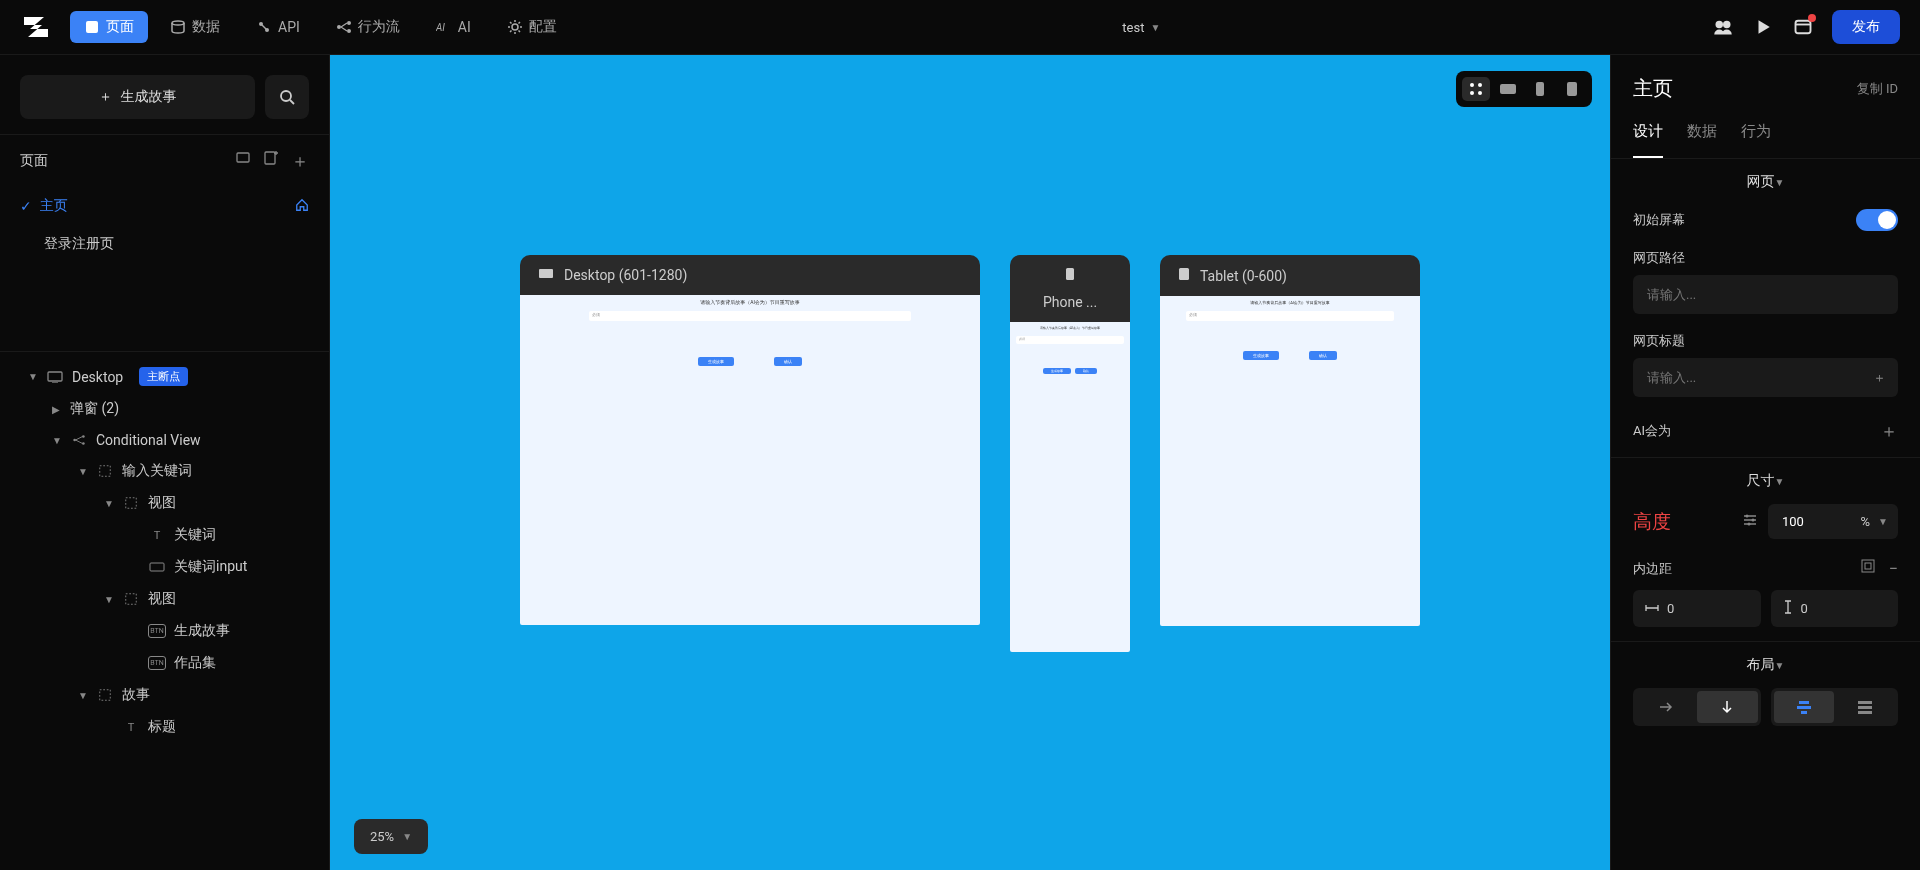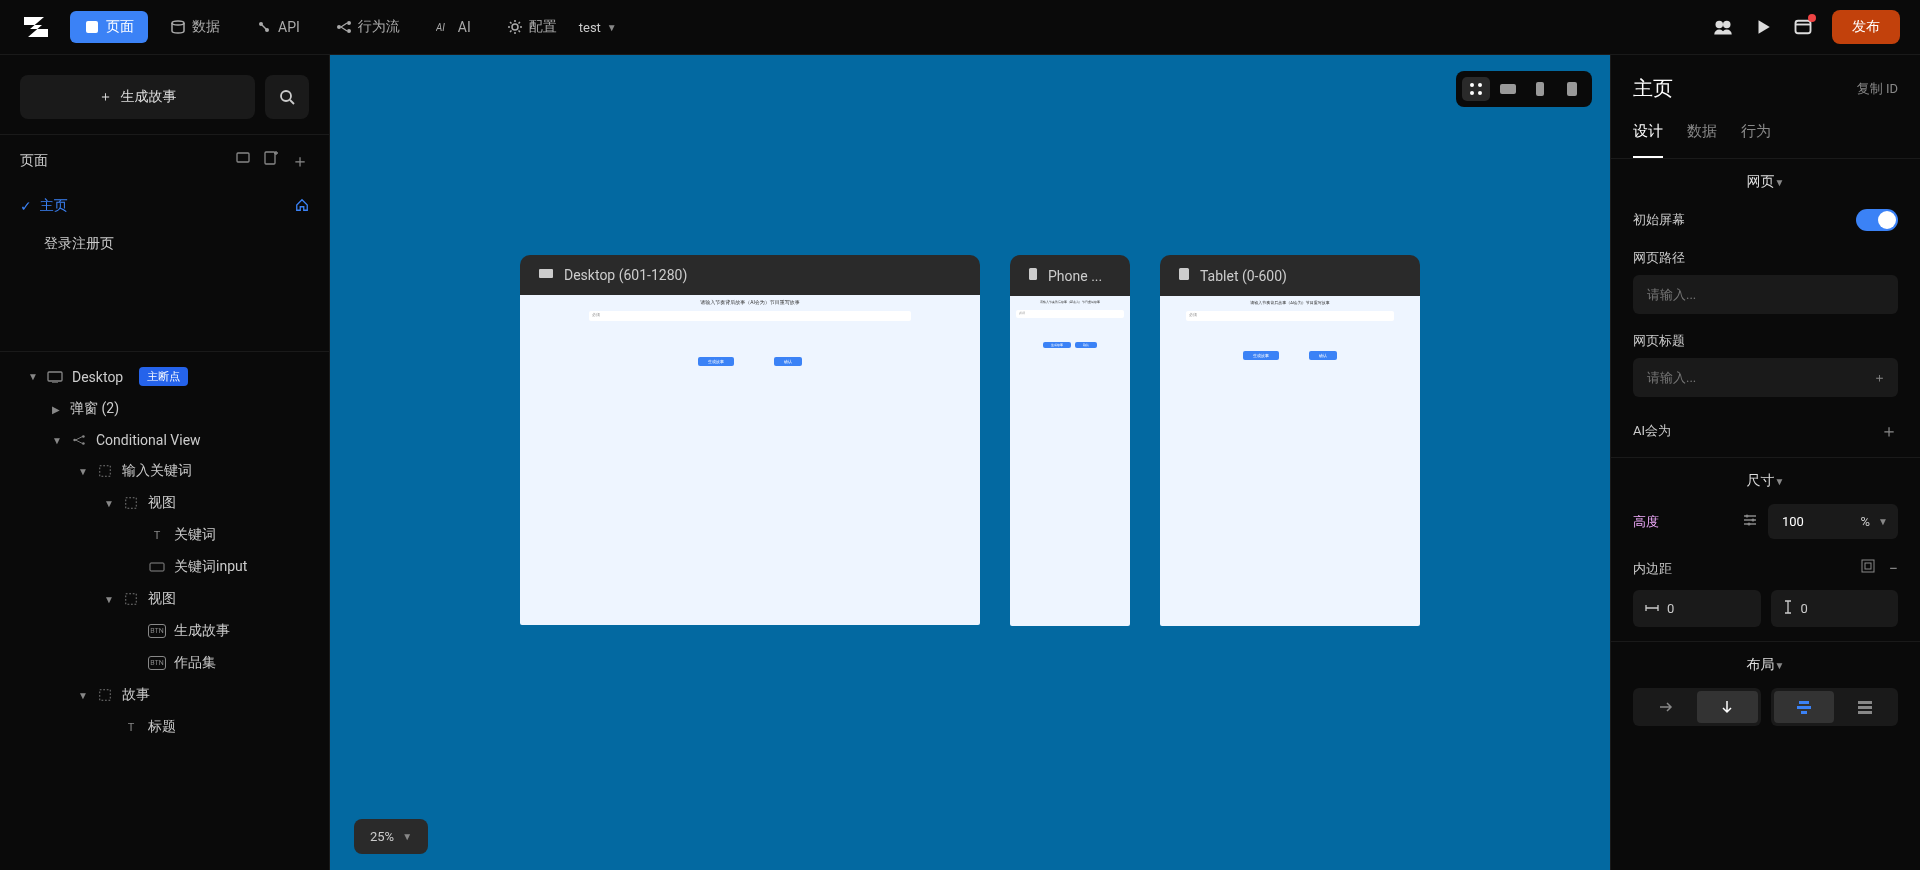--- a/index.html
+++ b/index.html
@@ -4,25 +4,25 @@
 <style>
 * { margin: 0; padding: 0; box-sizing: border-box; font-family: -apple-system, BlinkMacSystemFont, "Segoe UI", Roboto, sans-serif; }
 body { background: #0f0f0f; color: #e0e0e0; width: 1920px; height: 870px; overflow: hidden; font-size: 13px; }
 
 
 .topbar { height: 55px; background: #0a0a0a; display: flex; align-items: center; padding: 0 20px; gap: 8px; border-bottom: 1px solid #1a1a1a; }
 .logo { width: 32px; height: 32px; margin-right: 10px; }
 .nav-btn { display: flex; align-items: center; gap: 6px; padding: 7px 14px; border-radius: 6px; color: #aaa; cursor: pointer; font-size: 14px; }
 .nav-btn.active { background: #3b82f6; color: #fff; }
 .nav-btn .icon { width: 16px; height: 16px; display: flex; align-items: center; justify-content: center; }
-.topbar-center { flex: 1; display: flex; justify-content: flex-start; align-items: center; gap: 6px; color: #ccc; }
+.topbar-center { flex: 1; display: flex; justify-content: center; align-items: center; gap: 6px; color: #ccc; }
 .topbar-right { display: flex; align-items: center; gap: 18px; }
 .topbar-icon { width: 22px; height: 22px; color: #ddd; cursor: pointer; display: flex; align-items: center; justify-content: center; position: relative; }
 .notif-dot { position: absolute; top: -2px; right: -2px; width: 8px; height: 8px; background: #ef4444; border-radius: 50%; }
-.publish-btn { background: #c2410c; color: #fff; padding: 8px 20px; border-radius: 8px; font-size: 14px; cursor: pointer; }
+.publish-btn { background: #1d4ed8; color: #fff; padding: 8px 20px; border-radius: 8px; font-size: 14px; cursor: pointer; }
 
 
 .main { display: flex; height: calc(100% - 55px); }
 
 
 .left-panel { width: 330px; background: #0a0a0a; display: flex; flex-direction: column; border-right: 1px solid #1a1a1a; }
 .left-top { padding: 20px 20px 15px; display: flex; gap: 10px; }
 .add-widget-btn { flex: 1; background: #1a1a1a; border-radius: 8px; padding: 12px; display: flex; align-items: center; justify-content: center; gap: 8px; cursor: pointer; font-size: 14px; color: #ddd; }
 .search-btn { width: 44px; height: 44px; background: #1a1a1a; border-radius: 8px; display: flex; align-items: center; justify-content: center; cursor: pointer; }
 .section-header { padding: 14px 20px; display: flex; align-items: center; justify-content: space-between; color: #ccc; font-size: 14px; border-top: 1px solid #1a1a1a; }
@@ -38,31 +38,31 @@
 .tree-caret { width: 10px; color: #888; font-size: 10px; }
 .tree-icon { width: 18px; height: 14px; display: flex; align-items: center; justify-content: center; color: #888; font-size: 11px; }
 .badge { background: #2563eb; color: #fff; font-size: 11px; padding: 2px 8px; border-radius: 4px; margin-left: 8px; }
 .indent-1 { padding-left: 20px; }
 .indent-2 { padding-left: 44px; }
 .indent-3 { padding-left: 70px; }
 .indent-4 { padding-left: 96px; }
 .indent-5 { padding-left: 122px; }
 
 
-.canvas-area { flex: 1; background: #0369a1; position: relative; display: flex; flex-direction: column; }
+.canvas-area { flex: 1; background: #0ea5e9; position: relative; display: flex; flex-direction: column; }
 .canvas-toolbar { position: absolute; top: 16px; right: 18px; display: flex; gap: 4px; background: #0a0a0a; padding: 6px; border-radius: 8px; z-index: 5; }
 .ct-btn { width: 28px; height: 24px; display: flex; align-items: center; justify-content: center; border-radius: 5px; cursor: pointer; color: #999; }
 .ct-btn.active { background: #2a2a2a; color: #fff; }
 .canvas-content { flex: 1; display: flex; align-items: flex-start; justify-content: center; gap: 30px; padding-top: 200px; }
 .frame { display: flex; flex-direction: column; }
 .frame-header { background: #2a2a2a; padding: 12px 18px; border-radius: 10px 10px 0 0; display: flex; align-items: center; gap: 10px; color: #ccc; font-size: 14px; width: 100%; white-space: nowrap; overflow: hidden; text-overflow: ellipsis; }
 .frame-body { background: #eef5ff; border-radius: 0 0 2px 2px; position: relative; }
 .frame-desktop .frame-body { width: 460px; height: 330px; }
 .frame-phone .frame-body { width: 120px; height: 330px; }
-.frame-phone .frame-header { width: 120px; }
+.frame-phone .frame-header { width: 120px; flex-direction: column; }
 .frame-tablet .frame-body { width: 260px; height: 330px; }
 .frame-tablet .frame-header { width: 260px; }
 .mini-content { position: absolute; top: 4px; left: 0; right: 0; display: flex; flex-direction: column; align-items: center; gap: 6px; transform-origin: top center; }
 .mini-title { font-size: 5px; color: #333; text-align: center; }
 .mini-input { background: #fff; width: 70%; height: 10px; border-radius: 2px; font-size: 4px; color: #999; padding: 1px 3px; }
 .mini-buttons { display: flex; gap: 40px; margin-top: 30px; }
 .frame-phone .mini-buttons { gap: 4px; margin-top: 18px; }
 .frame-tablet .mini-buttons { gap: 30px; margin-top: 24px; }
 .mini-btn { background: #3b82f6; color: #fff; font-size: 4px; padding: 2px 10px; border-radius: 2px; }
 .frame-phone .mini-btn { padding: 1px 8px; font-size: 3px; }
@@ -86,21 +86,21 @@
 .rp-section { border-bottom: 1px solid #1a1a1a; padding: 14px 22px; }
 .rp-section-header { display: flex; align-items: center; justify-content: center; cursor: pointer; font-size: 14px; color: #ddd; }
 .rp-row { display: flex; align-items: center; justify-content: space-between; margin-top: 18px; color: #ccc; font-size: 13px; gap: 12px; }
 .toggle { width: 42px; height: 22px; background: #3b82f6; border-radius: 11px; position: relative; cursor: pointer; }
 .toggle::after { content: ''; position: absolute; right: 2px; top: 2px; width: 18px; height: 18px; background: #fff; border-radius: 50%; }
 .rp-label { color: #ccc; font-size: 13px; margin-top: 18px; margin-bottom: 8px; display: block; }
 .rp-input { width: 100%; background: #1a1a1a; border: none; border-radius: 6px; padding: 12px 14px; color: #ccc; font-size: 13px; }
 .rp-input-wrap { position: relative; }
 .rp-input-wrap .plus { position: absolute; right: 12px; top: 50%; transform: translateY(-50%); color: #888; cursor: pointer; }
 .rp-size-row { display: flex; align-items: center; gap: 10px; margin-top: 14px; }
-.rp-size-row .label { flex: 1; color: #f0abfc; font-size: 13px; }
+.rp-size-row .label { flex: 1; color: #ef4444; font-size: 19px; }
 .rp-size-row .sliders { color: #888; cursor: pointer; }
 .rp-num-input { background: #1a1a1a; border-radius: 6px; padding: 10px 0; display: flex; align-items: center; width: 130px; }
 .rp-num-input input { background: transparent; border: none; color: #fff; width: 50px; font-size: 13px; text-align: left; padding-left: 14px; }
 .rp-num-input .unit { color: #ccc; font-size: 13px; margin-left: auto; padding-right: 8px; }
 .rp-num-input .chev { color: #888; padding-right: 10px; }
 .padding-row { display: flex; gap: 10px; margin-top: 12px; }
 .pad-input { flex: 1; background: #1a1a1a; border-radius: 6px; padding: 10px 12px; display: flex; align-items: center; gap: 8px; color: #ccc; font-size: 13px; }
 .layout-row { display: flex; gap: 10px; margin-top: 14px; }
 .layout-btn-group { display: flex; background: #1a1a1a; border-radius: 6px; padding: 3px; flex: 1; }
 .layout-btn { flex: 1; padding: 8px; display: flex; align-items: center; justify-content: center; border-radius: 4px; cursor: pointer; color: #888; }

